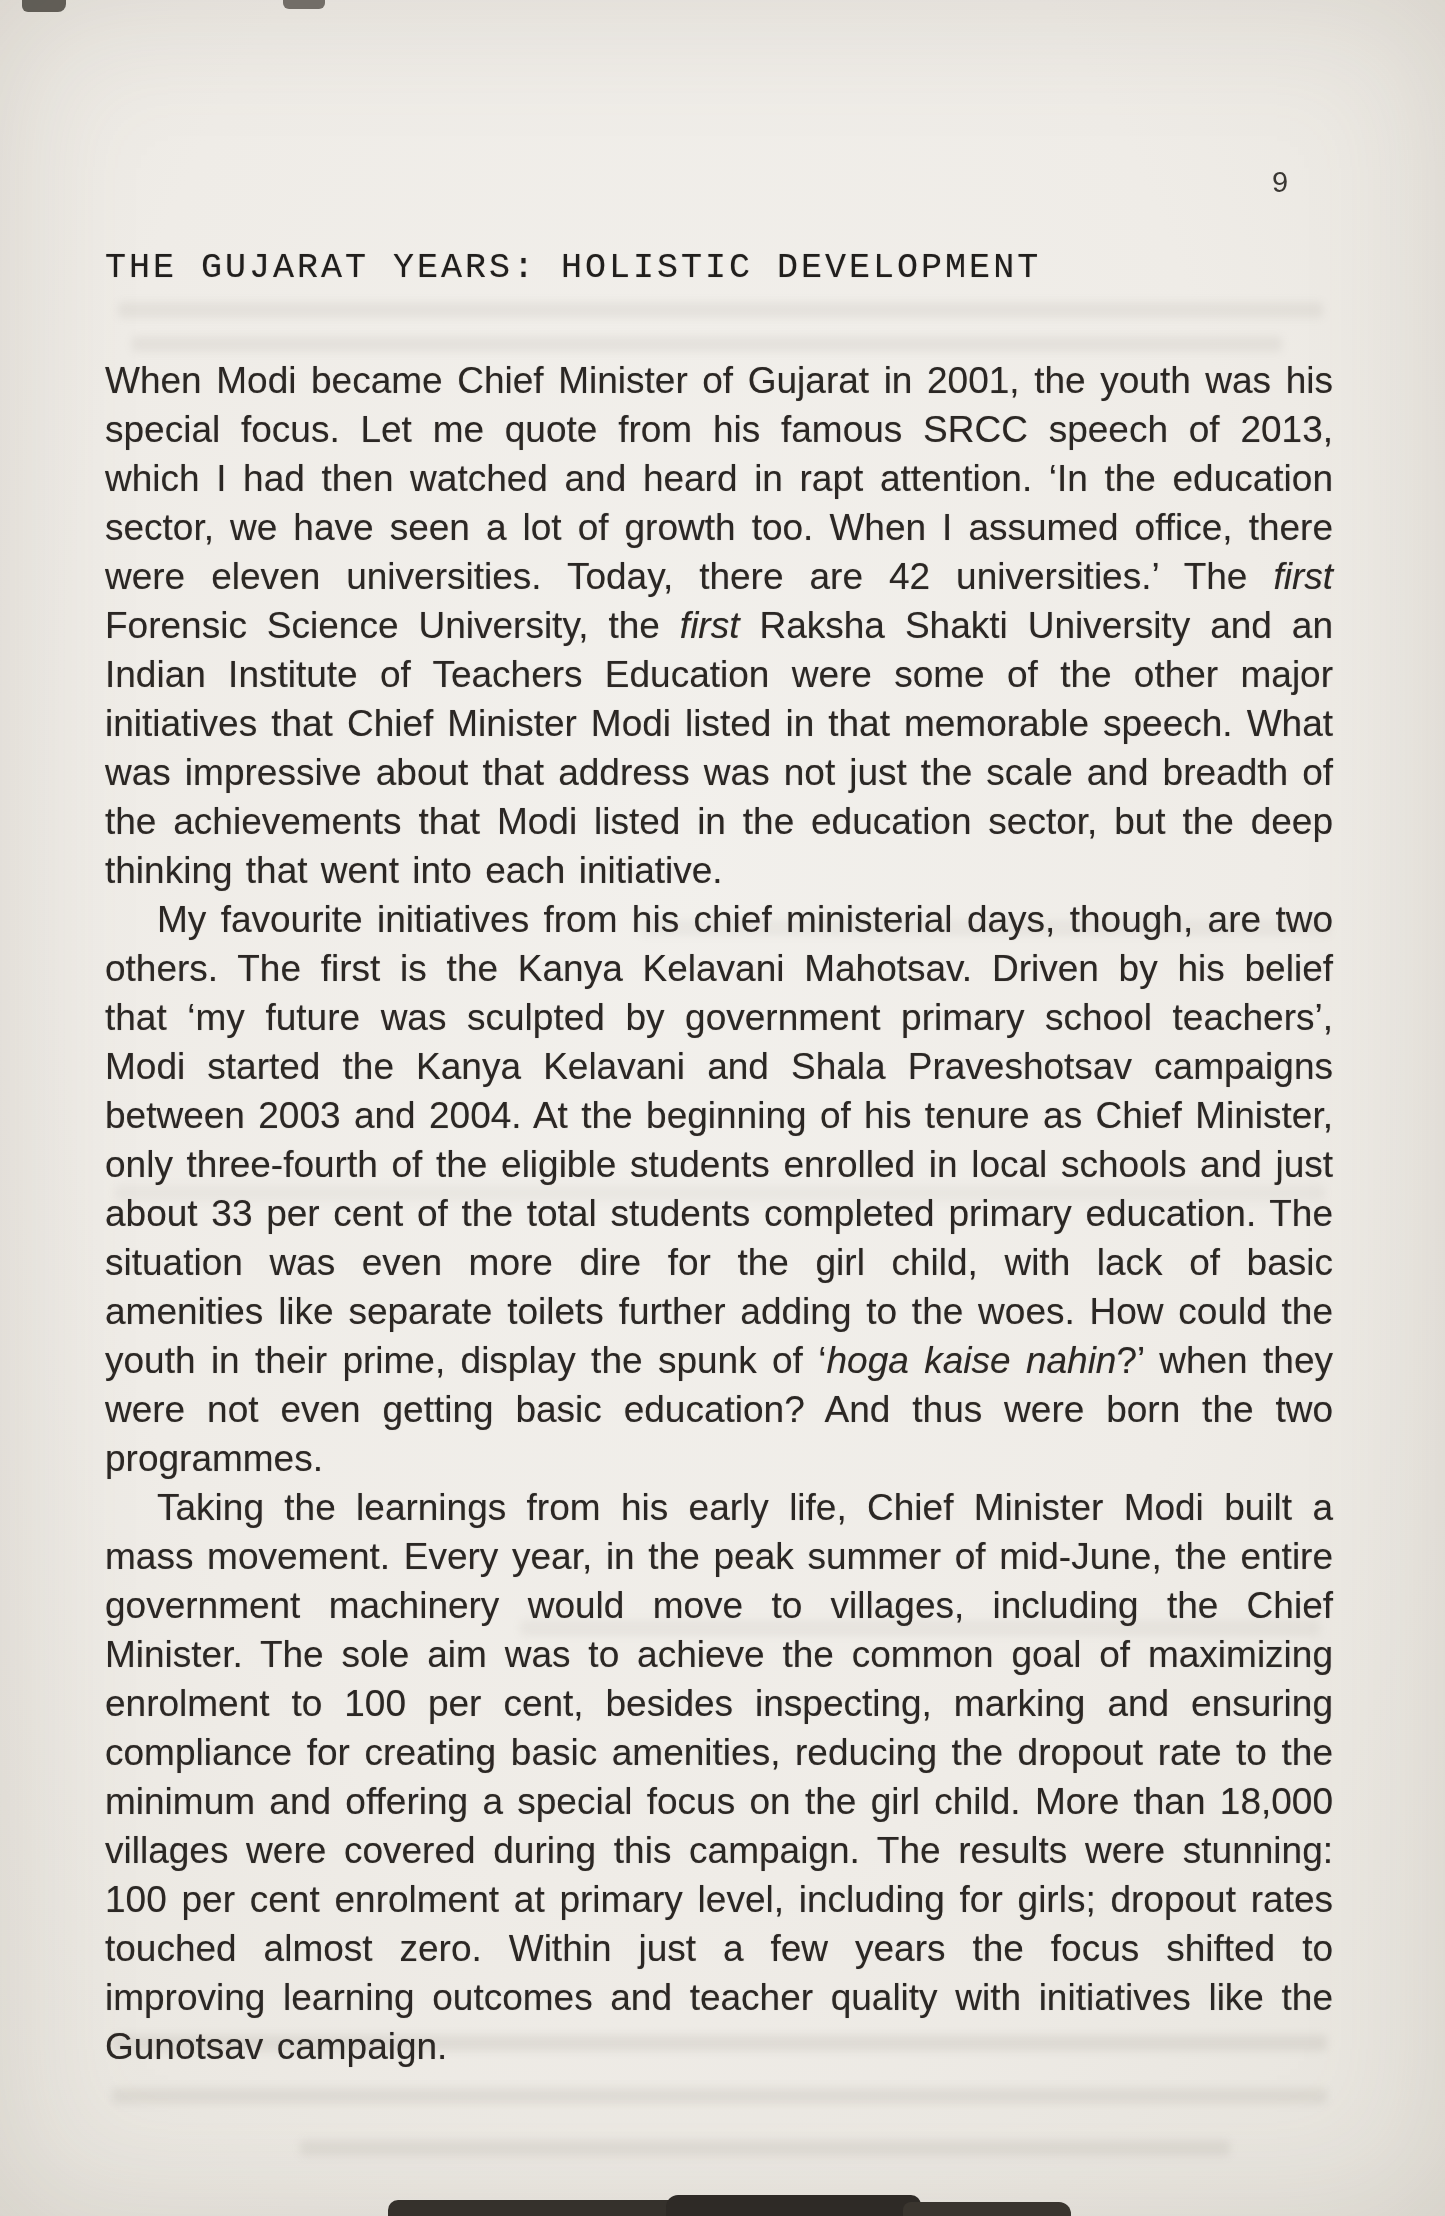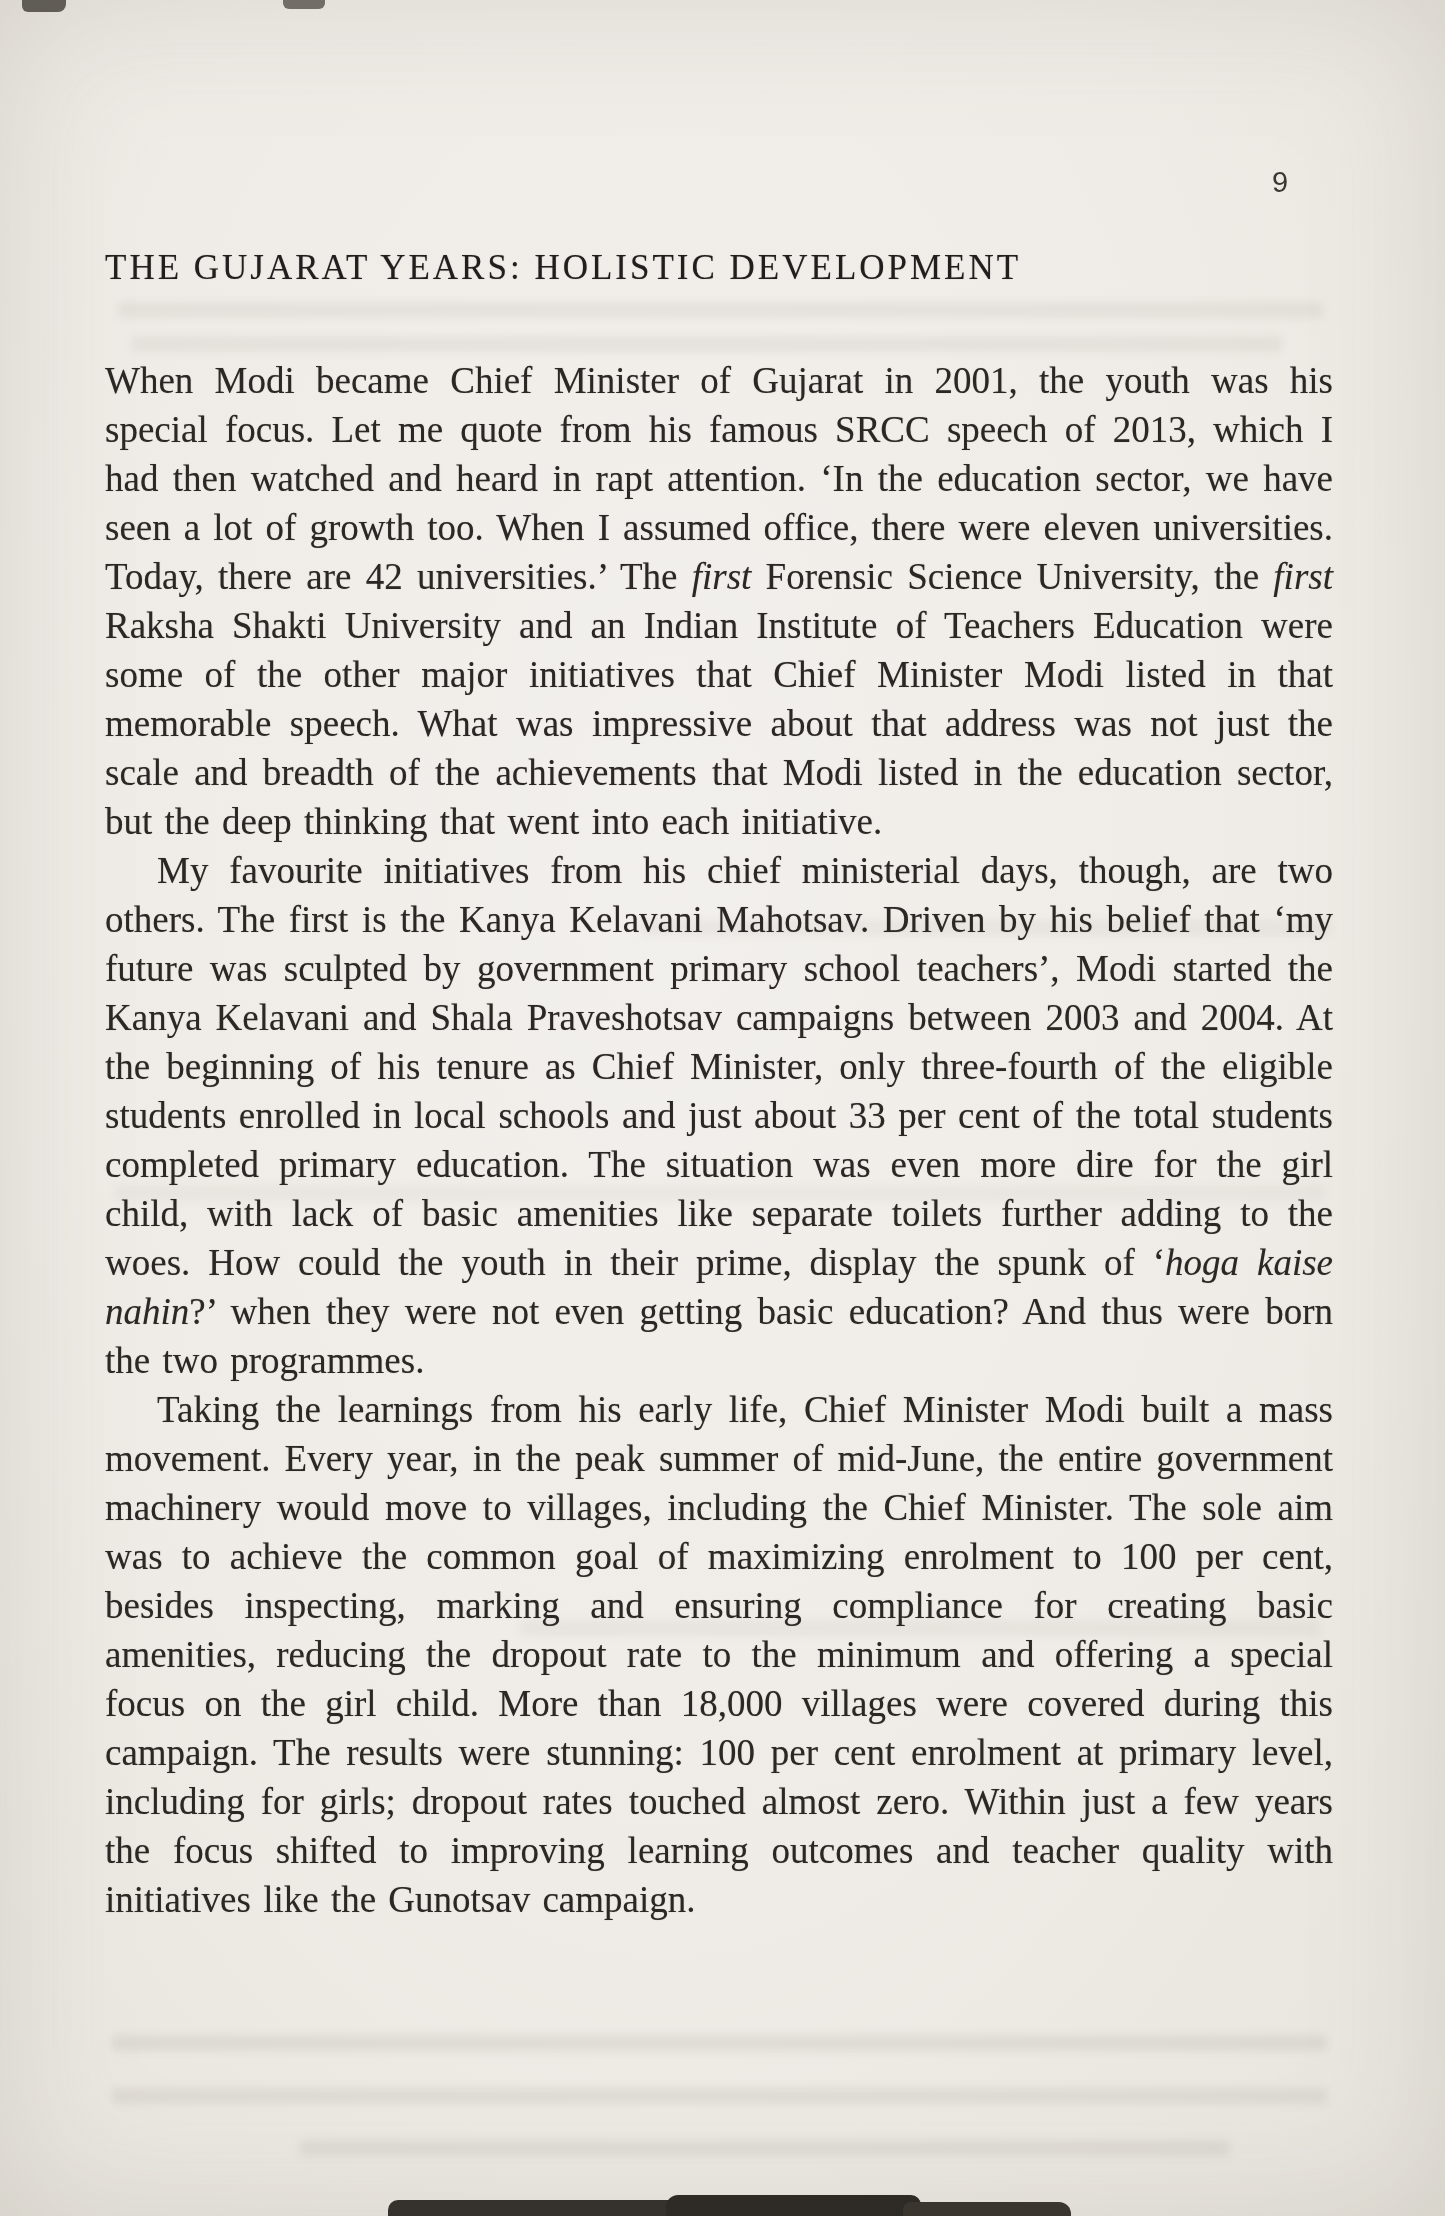--- a/index.html
+++ b/index.html
@@ -23,29 +23,29 @@
     text-shadow: 0 0 1px rgba(60,56,52,.35);
   }
   .page-number {
     position: absolute; top: 166px; left: 1272px;
     font-family: "Liberation Sans", sans-serif;
     font-size: 29px; color: #3a3733;
   }
   .heading {
     position: absolute; top: 248px; left: 105px; width: 1280px;
     margin: 0;
-    font-family: Liberation Serif, serif;
+    font-family: Liberation Mono, monospace;
     font-weight: normal;
     font-size: 35px; letter-spacing: 3px;
     color: #211f1d;
     text-shadow: 0 0 1px rgba(40,36,34,.4);
   }
   .body-text {
     position: absolute; top: 356px; left: 105px; width: 1228px;
-    font-family: Liberation Serif, serif;
+    font-family: Liberation Sans, sans-serif;
     font-size: 37px; line-height: 49px;
     color: #2b2724;
     text-align: justify;
     text-shadow: 0 0 1px rgba(45,40,36,.35);
     hyphens: none;
   }
   .para { margin: 0; word-spacing: 3px; }
   .para.indent { text-indent: 52px; }
   .it { font-style: italic; }
 

